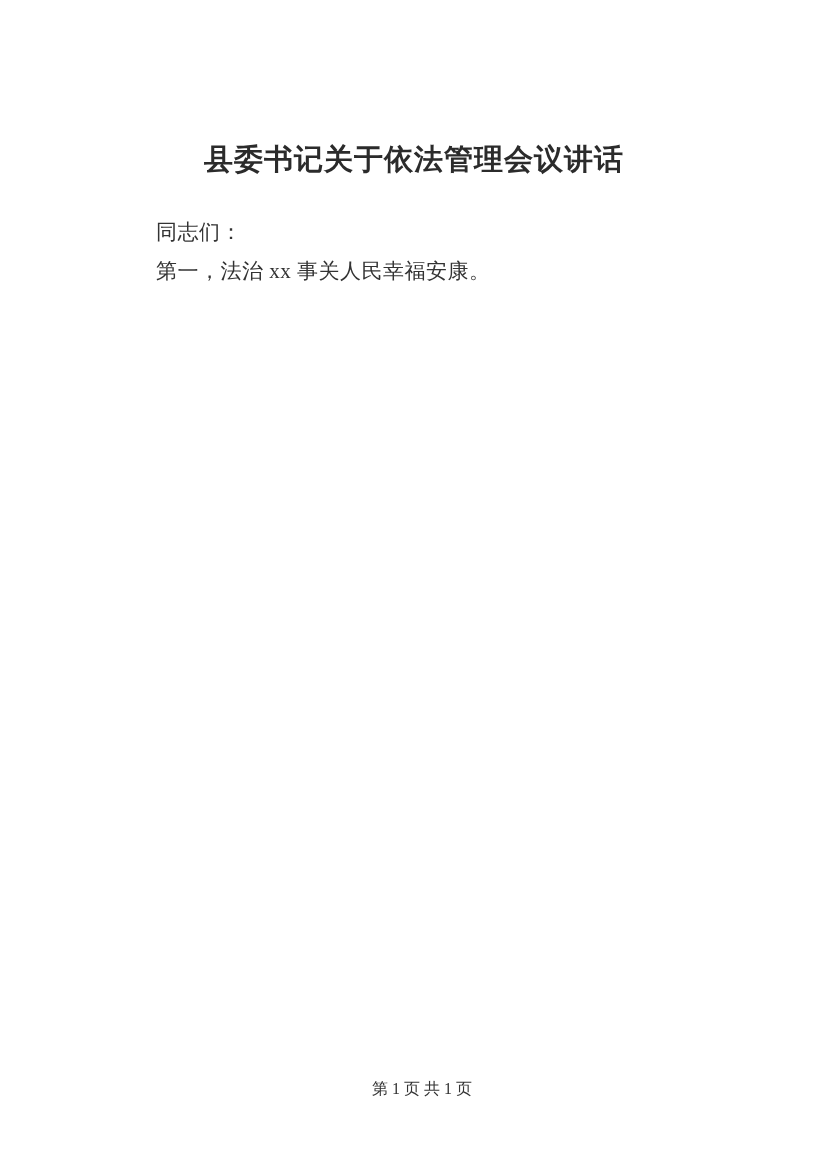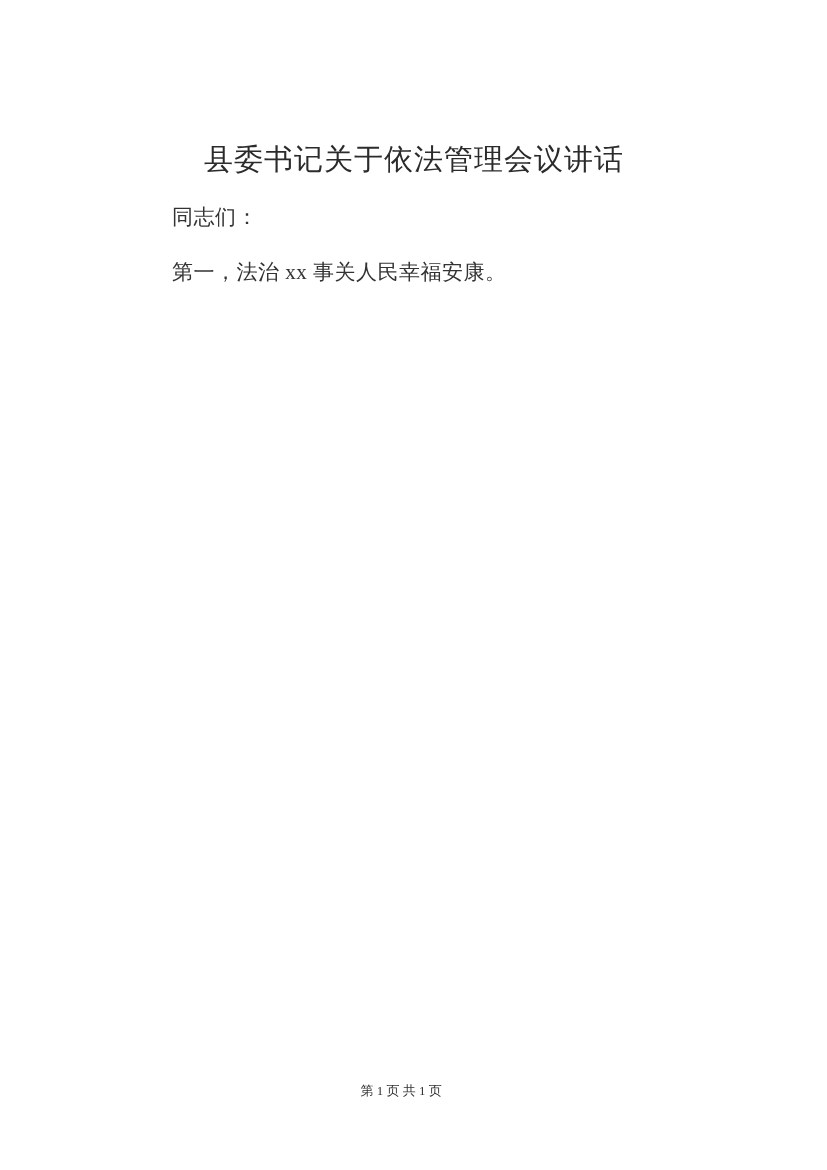--- a/index.html
+++ b/index.html
@@ -19,43 +19,43 @@
   }
   .content {
     position: absolute;
     top: 140px;
     left: 114px;
     width: 600px;
   }
   .doc-title {
     font-family: "Liberation Sans", "DejaVu Sans", sans-serif;
     font-size: 29px;
-    font-weight: normal;
+    font-weight: bold;
     text-align: center;
     color: #2b2b2b;
-    margin: 0 0 18px 0;
+    margin: 0 0 33px 0;
     letter-spacing: 1px;
   }
   .doc-paragraph {
     font-size: 21px;
     line-height: 39px;
     text-align: justify;
     text-justify: inter-ideograph;
     text-indent: 2em;
-    margin: 16px;
+    margin: 0;
     letter-spacing: 0.5px;
     word-break: break-all;
   }
   .doc-footer {
     position: absolute;
     bottom: 70px;
-    left: 101px;
+    left: 122px;
     width: 600px;
     text-align: center;
-    font-size: 13px;
+    font-size: 16px;
     color: #333333;
     font-family: "Liberation Serif", "DejaVu Serif", serif;
   }
 </style>
 </head>
 <body>
 
 <div class="page">
   <div class="content">
     <h1 class="doc-title">县委书记关于依法管理会议讲话</h1>

